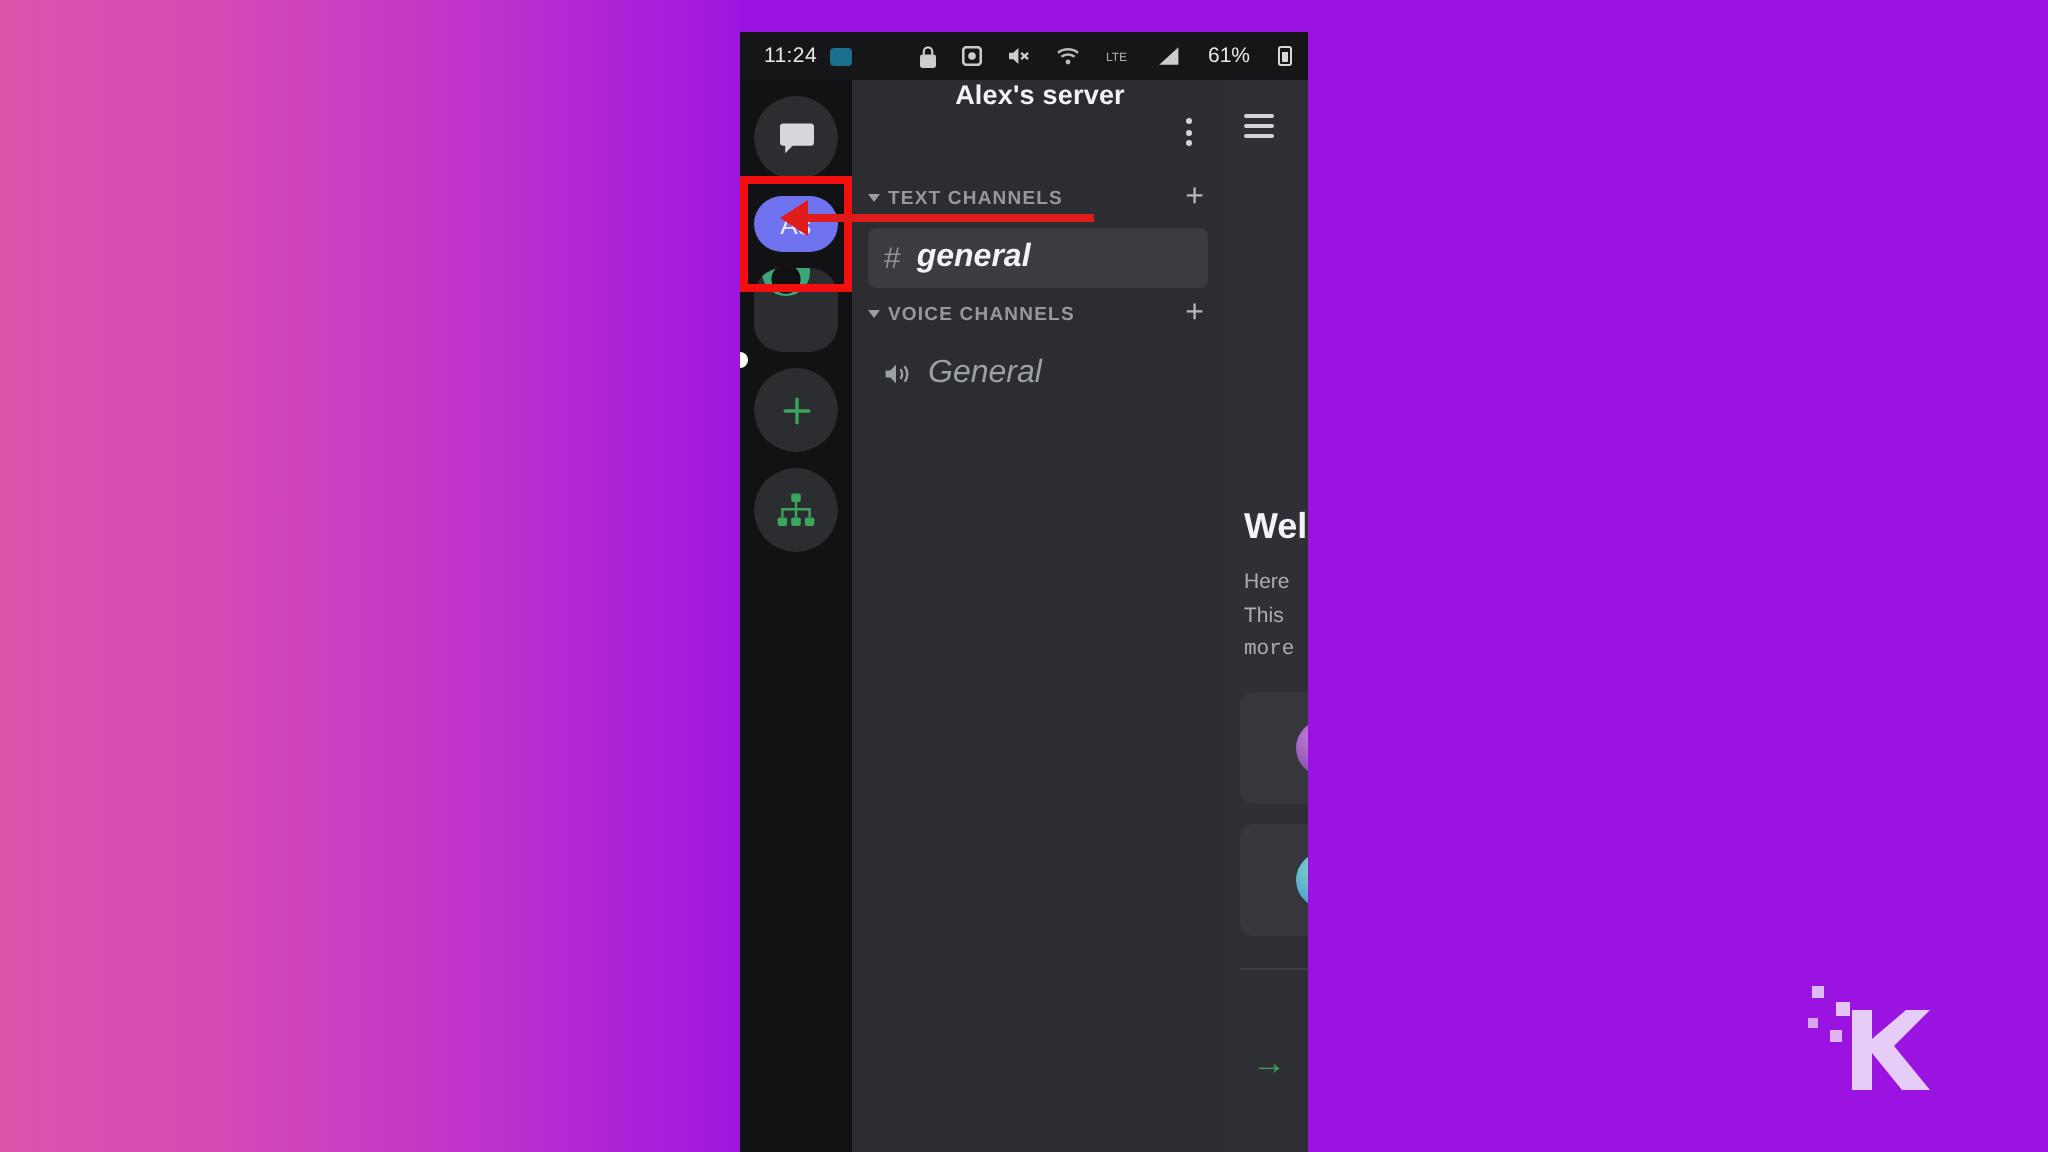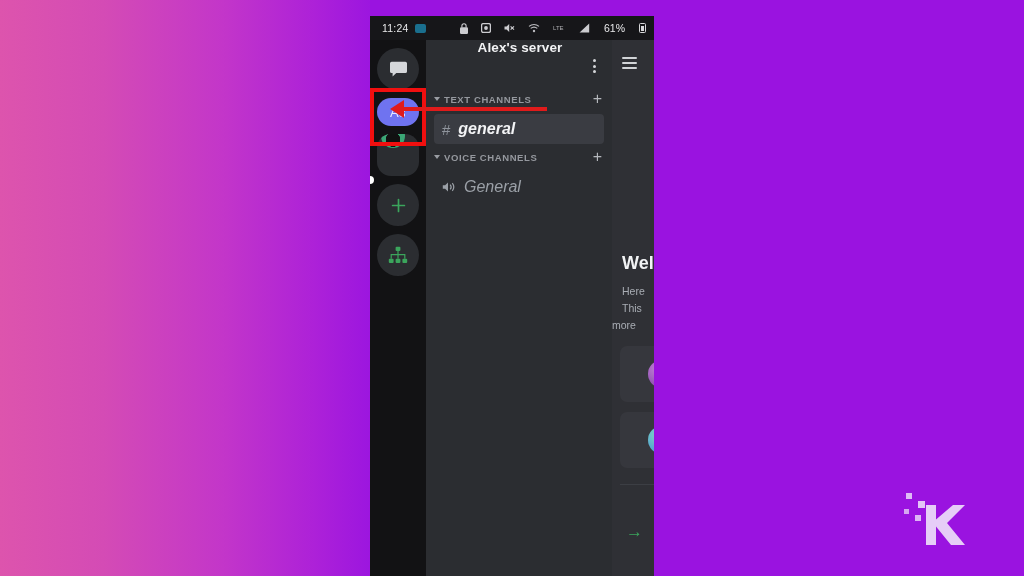--- a/index.html
+++ b/index.html
@@ -159,21 +159,21 @@
   .content-header { height: 46px; display: flex; align-items: center; padding-left: 10px; }
   .hamburger { display: flex; flex-direction: column; gap: 3px; }
   .hamburger i { display: block; width: 15px; height: 1.8px; background: #d2d4d7; border-radius: 1px; }
 
   .welcome-title {
     position: absolute; left: 10px; top: 213px;
     color: #f2f3f5; font-size: 18px; font-weight: bold; white-space: nowrap;
   }
   .welcome-l1 { position:absolute; left:10px; top: 245px; color:#a9adb4; font-size:10.5px; white-space:nowrap;}
   .welcome-l2 { position:absolute; left:10px; top: 262px; color:#a9adb4; font-size:10.5px; white-space:nowrap;}
-  .welcome-l3 { position:absolute; left:0; top: 279px; color:#a9adb4; font-size:10.5px; white-space:nowrap;}
+  .welcome-l3 { position:absolute; left:10px; top: 279px; color:#a9adb4; font-size:10.5px; white-space:nowrap;font-family:Liberation Mono, monospace;}
 
   .sugg-card {
     position: absolute; left: 8px; width: 90px; height: 56px;
     background: #36373d; border-radius: 7px;
   }
   .sugg-1 { top: 306px; }
   .sugg-2 { top: 372px; }
   .sugg-av {
     position: absolute; left: 28px; top: 14px;
     width: 28px; height: 28px; border-radius: 50%;

